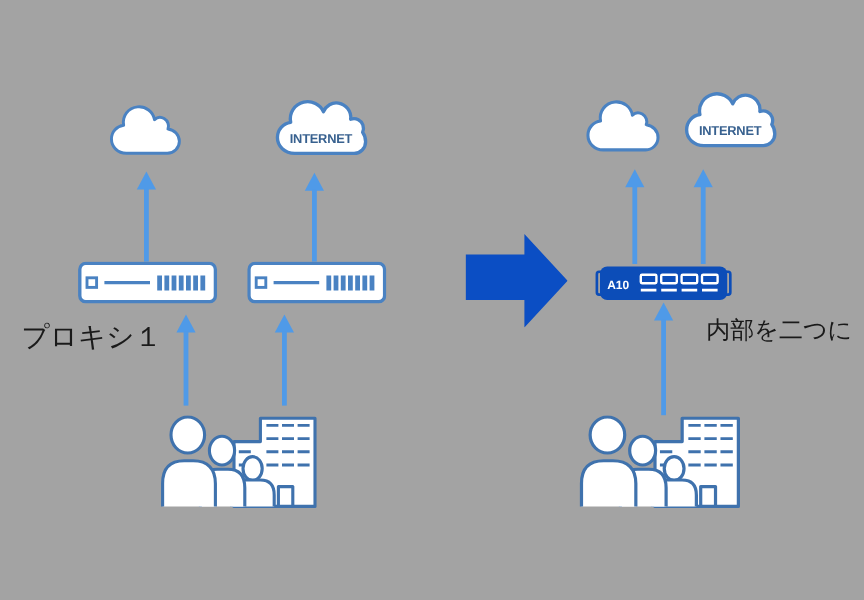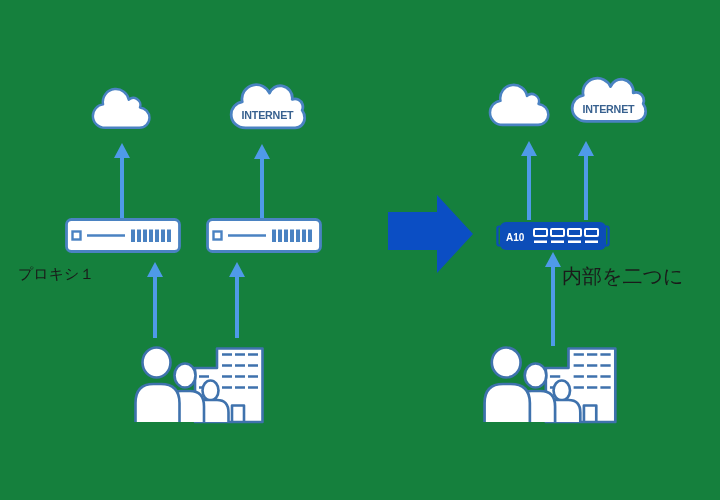--- a/index.html
+++ b/index.html
@@ -6,21 +6,21 @@
     --outline-blue:#4a82c2;
     --people-outline:#3f72ad;
     --arrow-blue:#4f9ae8;
     --solid-blue:#0b4ec4;
     --appliance-fill:#0c4db8;
     --internet-text:#38618f;
     --label-text:#1a1a1a;
   }
   html,body{margin:0;padding:0;background:#fff;}
   .canvas{
-    position:relative;width:720px;height:500px;background:#15803d;
+    position:relative;width:720px;height:500px;background:#a3a3a3;
     overflow:hidden;font-family:"Liberation Sans",sans-serif;
   }
   .abs{position:absolute;}
 
   
   .cloud-path{fill:#fff;stroke:var(--outline-blue);stroke-width:3;stroke-linejoin:round;}
   .cloud-label{fill:var(--internet-text);font-family:"Liberation Sans",sans-serif;
     font-weight:700;font-size:11.5px;letter-spacing:-0.2px;}
 
   
@@ -49,25 +49,25 @@
     border-left:8px solid transparent;border-right:8px solid transparent;
     border-bottom:15px solid var(--arrow-blue);
   }
   .up-arrow::after{
     content:"";position:absolute;top:14px;bottom:0;left:5.75px;width:4.5px;
     background:var(--arrow-blue);
   }
 
   
   .label{
-    position:absolute;font-size:15px;color:var(--label-text);white-space:nowrap;
+    position:absolute;font-size:23px;color:var(--label-text);white-space:nowrap;
     font-family:Liberation Sans, sans-serif;
   }
   .annotation{
-    position:absolute;left:562px;top:263px;width:148px;text-align:left;
+    position:absolute;left:562px;top:263px;width:148px;text-align:right;
     font-size:20px;line-height:27px;color:var(--label-text);white-space:nowrap;
   }
 </style>
 </head>
 <body>
 
 <div class="canvas">
 
   <svg class="abs" style="left:90px;top:80px" width="64" height="57" viewBox="0 0 78 58">
     <path class="cloud-path" d="M 18.5 52.5 C 10 52.5 3.5 46 3.5 38 C 3.5 30.8 8.9 24.9 15.9 24 C 14.2 14.7 20.6 6.2 30 5.3 C 38.3 4.5 45.8 10.2 47.3 18.3 C 49.8 15.9 53.7 15.3 57 17.2 C 60.8 19.4 62.4 23.9 60.9 27.7 C 67.4 28.4 72.5 33.9 72.5 40.3 C 72.5 47 67 52.5 60.3 52.5 Z"></path>

